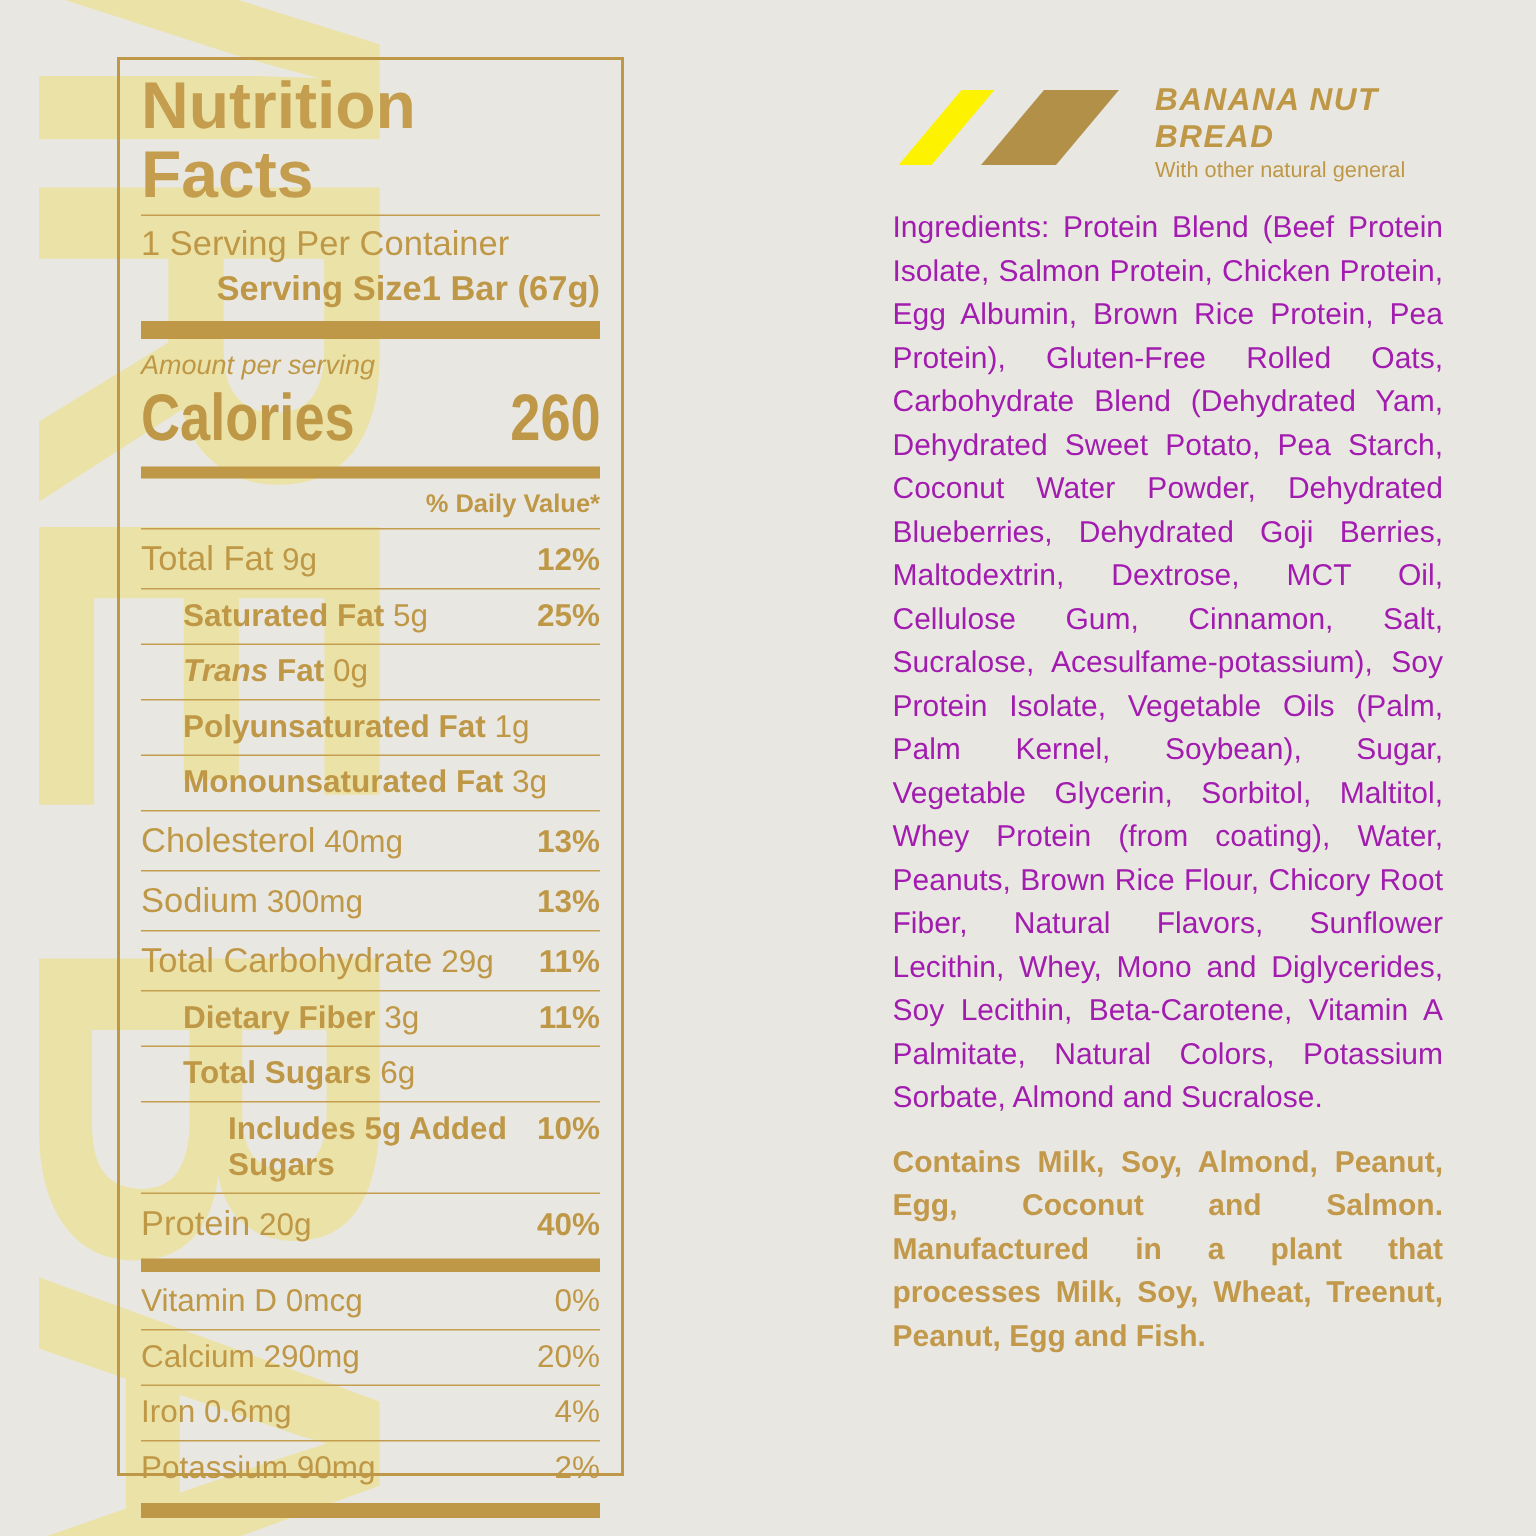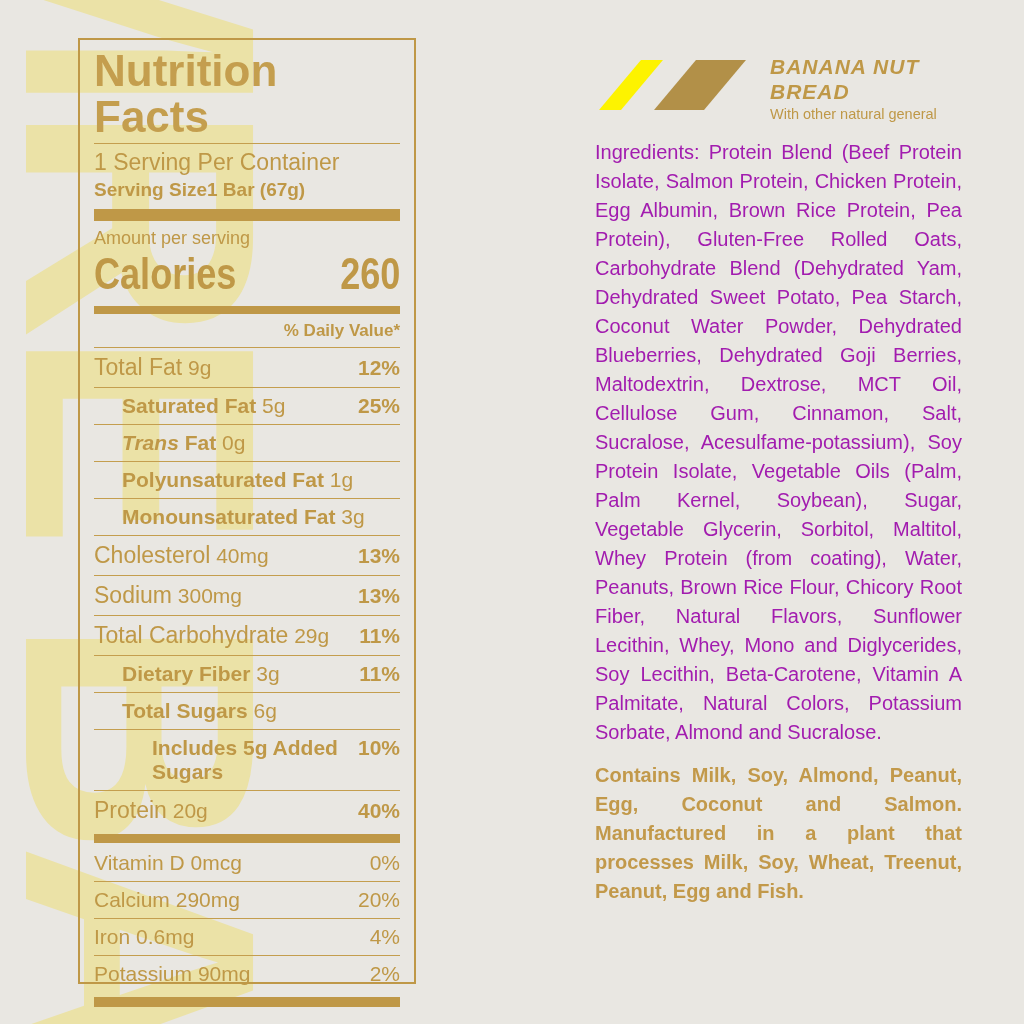--- a/index.html
+++ b/index.html
@@ -18,27 +18,27 @@
     font-family:"Liberation Sans", sans-serif;
   }
   
   .nf-box {
     position:absolute; left:78px; top:38px; width:338px; height:946px;
     border:2px solid #BF9847; z-index:1; padding:8px 14px 10px 14px;
   }
   .nf-title { font-size:44px; font-weight:bold; letter-spacing:0px; color:#C49E4E; line-height:1.05; }
   .rule  { border-top:1.5px solid #C49E4E; margin:3px 0; }
   .servings { font-size:23px; padding:2px 0 1px 0; }
-  .ss-row { display:flex; justify-content:flex-start; font-size:19px; font-weight:bold; padding:2px 0 6px 0; }
+  .ss-row { display:flex; justify-content:flex-end; font-size:23px; font-weight:bold; padding:2px 0 6px 0; }
   .bar { background:#BF9847; }
   .bar.b1 { height:12px; margin:2px 0 4px 0; }
   .bar.b2 { height:8px;  margin:3px 0 2px 0; }
   .bar.b3 { height:9px;  margin:4px 0 2px 0; }
   .bar.b4 { height:10px; margin:4px 0 8px 0; }
-  .aps { font-size:18px; padding-top:3px; }
+  .aps { font-size:18px; padding-top:3px;font-style:italic; }
   .cal-row { display:flex; justify-content:space-between; align-items:center; padding:0 0 4px 0; }
   .cal-label, .cal-value { font-size:44px; font-weight:bold; transform:scaleX(.82); }
   .cal-label { transform-origin:left center; }
   .cal-value { transform-origin:right center; }
   .dv-header { text-align:right; font-size:17px; font-weight:bold; padding:5px 0 6px 0; border-bottom:1px solid #C49E4E; }
   .row { display:flex; justify-content:space-between; align-items:baseline;
          font-size:21px; padding:6px 0 6px 0; border-bottom:1px solid #C49E4E; min-height:37px; }
   .row.last { border-bottom:none; }
   .row .name  { font-weight:normal; font-size:23px; }
   .row .amt   { font-weight:normal; font-size:21px; }

